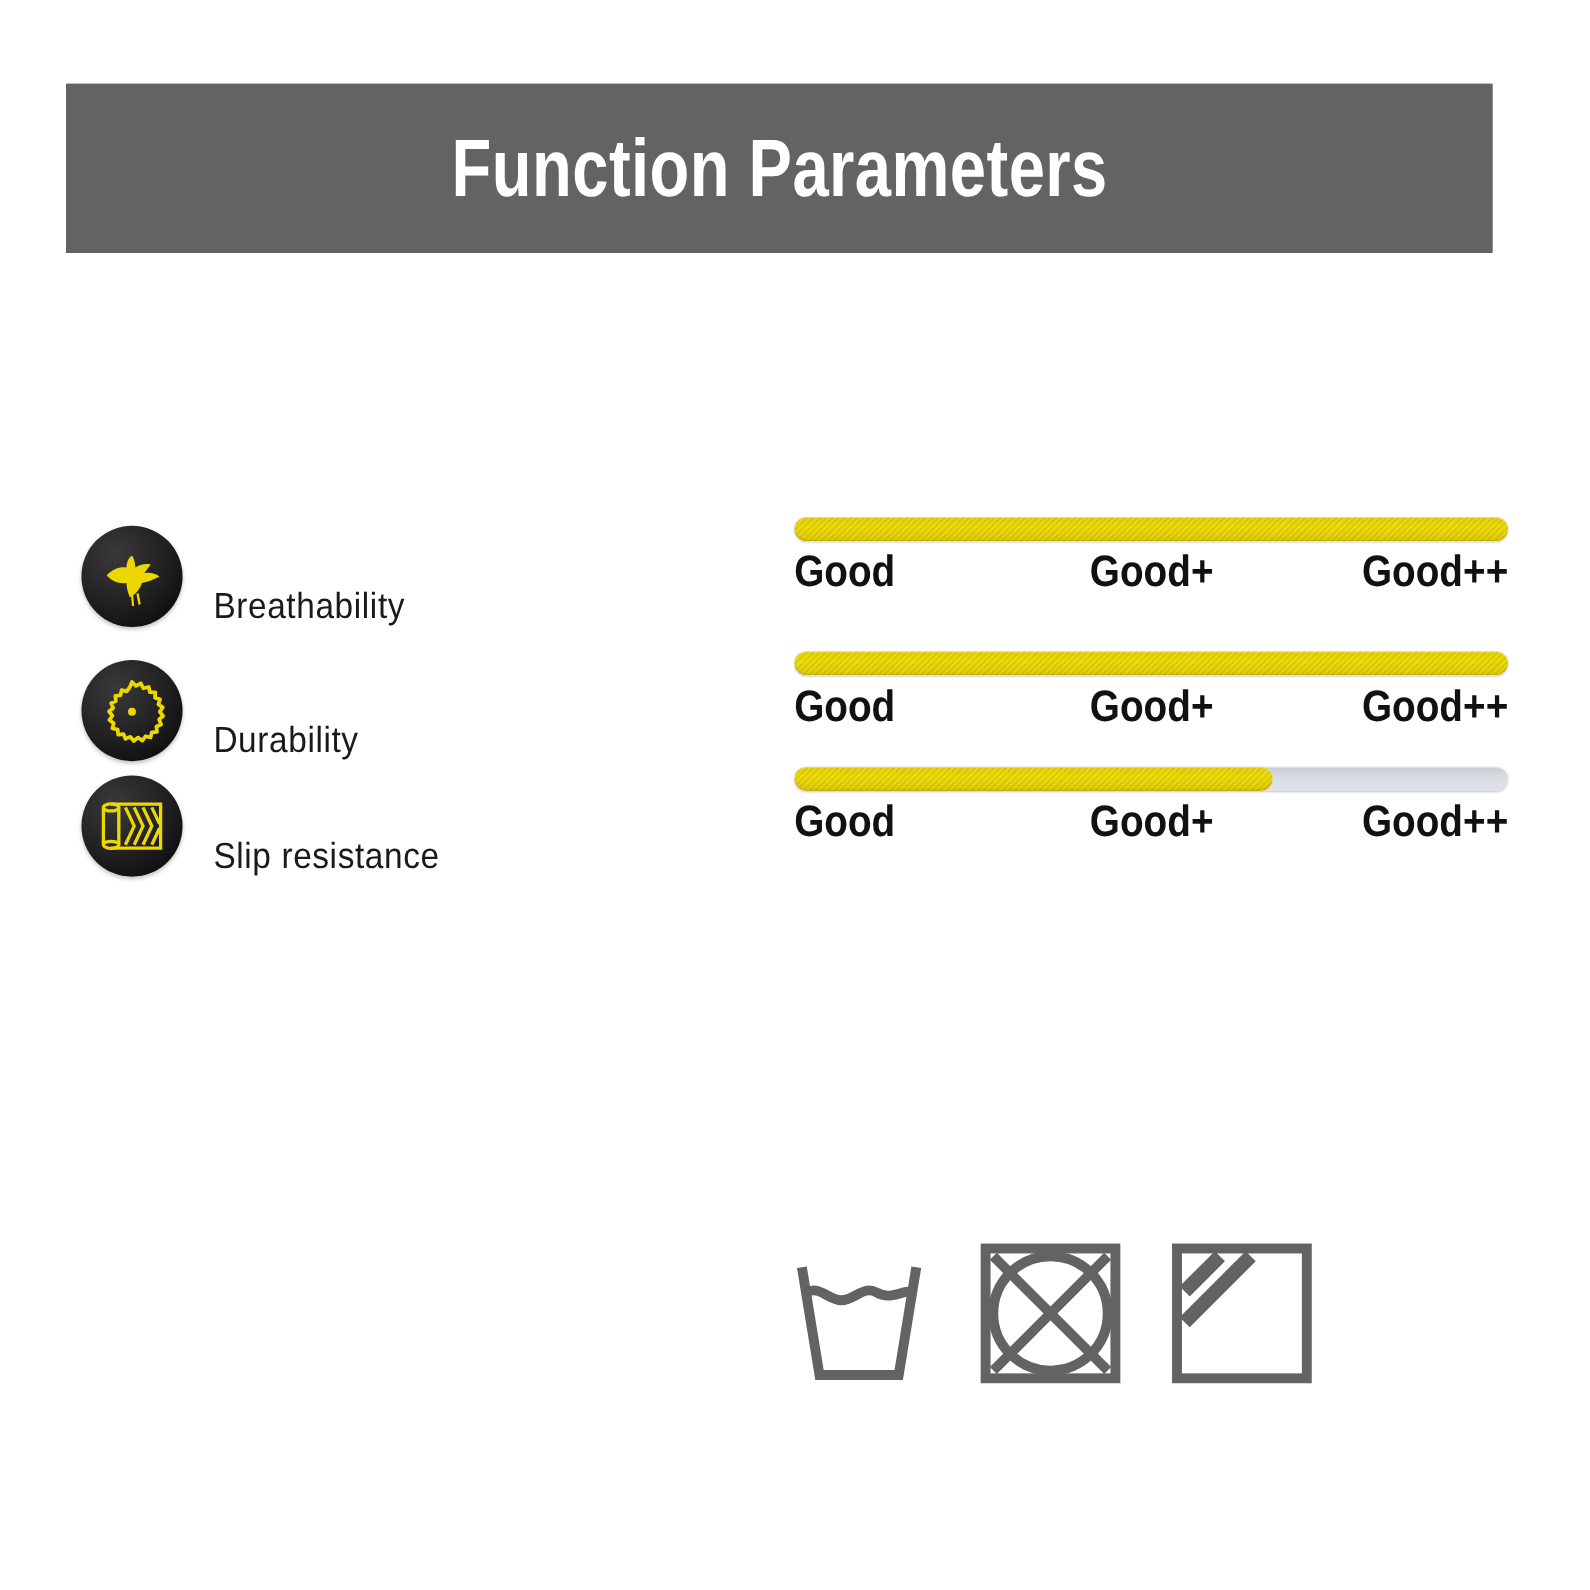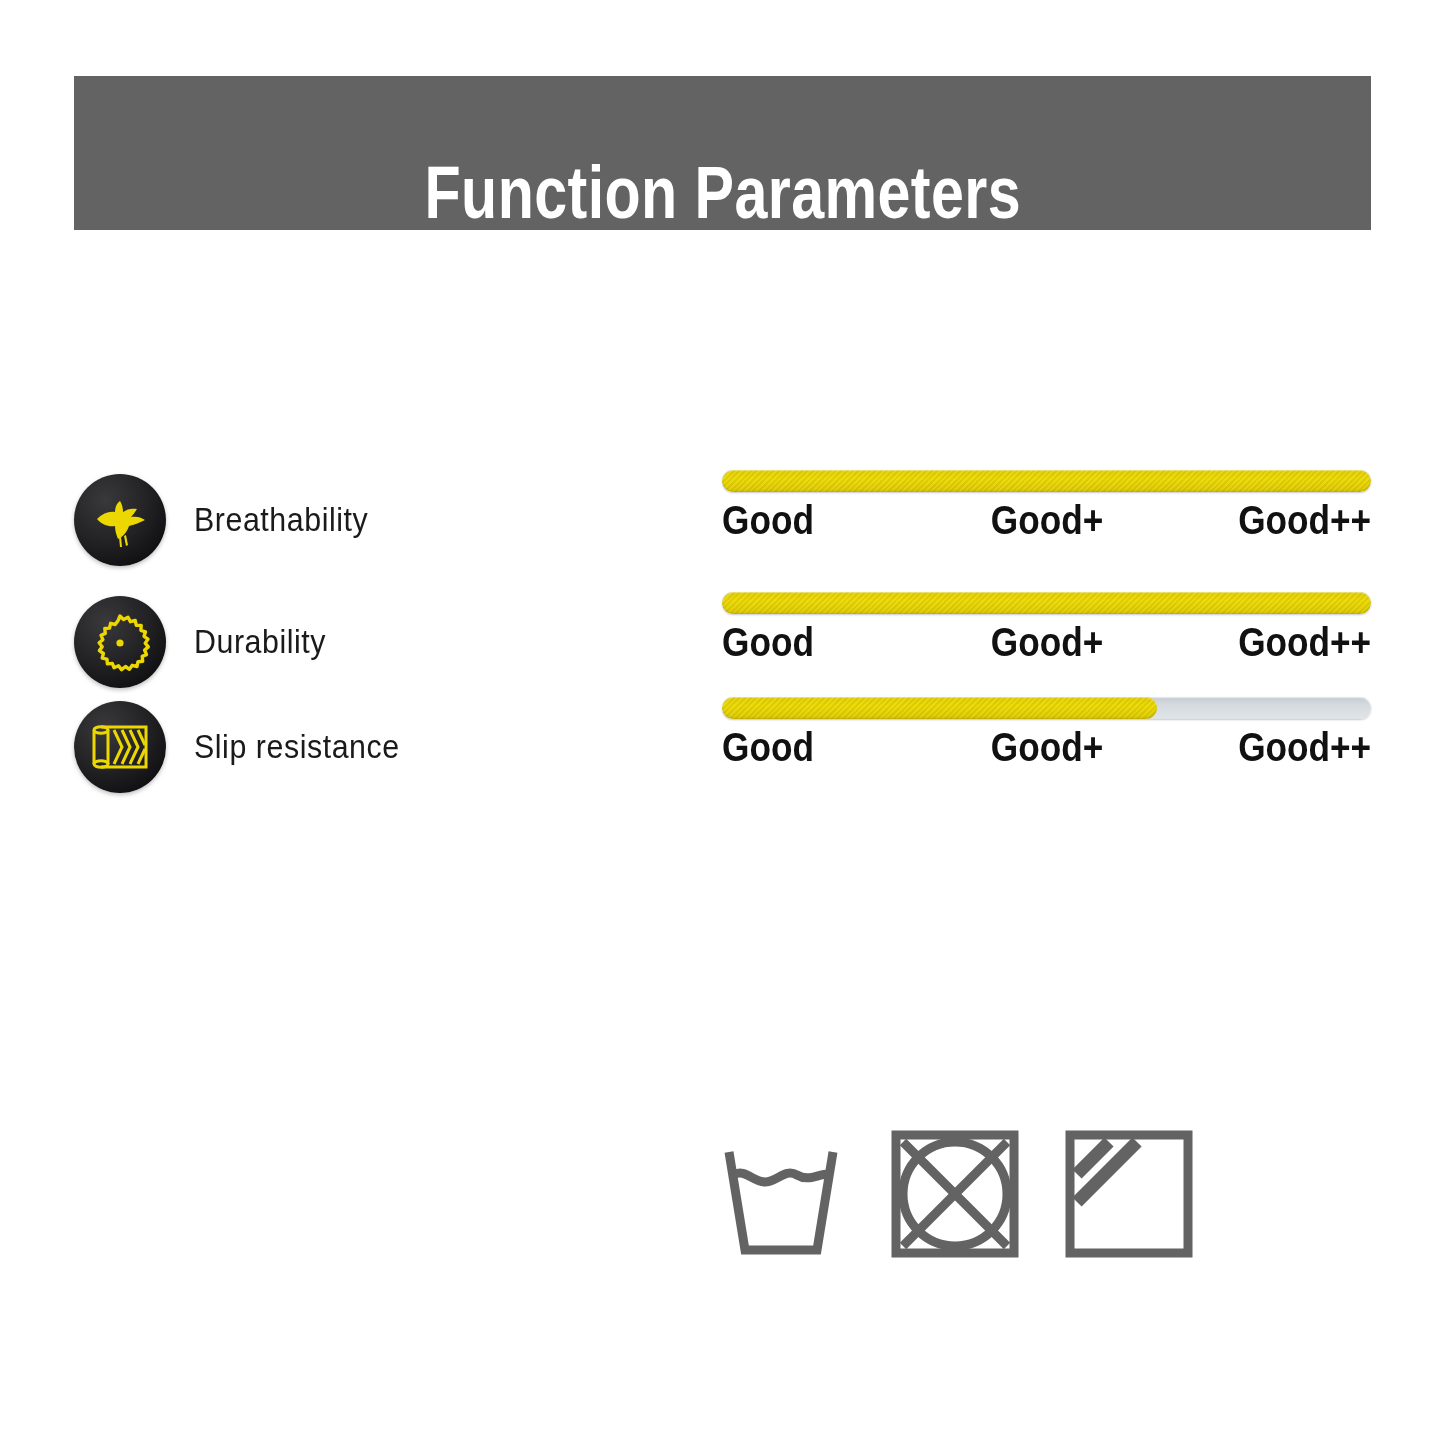--- a/index.html
+++ b/index.html
@@ -11,27 +11,27 @@
     width: 1445px;
     height: 1445px;
     position: relative;
     font-family: "Liberation Sans", "DejaVu Sans", sans-serif;
     overflow: hidden;
   }
 
   
   .header-bar {
     position: absolute;
-    left: 74px;
+    left: 60px;
     top: 76px;
     width: 1297px;
     height: 154px;
     background: #636363;
     display: flex;
-    align-items: flex-end;
+    align-items: center;
     justify-content: center;
   }
   .header-title {
     color: #ffffff;
     font-family: "Liberation Sans Narrow", "Liberation Sans", "DejaVu Sans", sans-serif;
     font-weight: bold;
     font-size: 74px;
     line-height: 1;
     letter-spacing: 0.5px;
     transform: scaleX(0.80);
@@ -56,21 +56,21 @@
   .param-row.r0 { top: 470px; }
   .param-row.r1 { top: 592px; }
   .param-row.r2 { top: 697px; }
 
   
   .param-left {
     position: absolute;
     left: 74px;
     top: 0;
     display: flex;
-    align-items: center;
+    align-items: flex-end;
     height: 100px;
   }
   .icon-badge {
     width: 92px;
     height: 92px;
     border-radius: 50%;
     background: radial-gradient(circle at 34% 28%, #39383a 0%, #232325 46%, #111113 78%, #08080a 100%);
     box-shadow: 0 2px 4px rgba(0,0,0,0.25);
     flex: 0 0 auto;
     position: relative;

